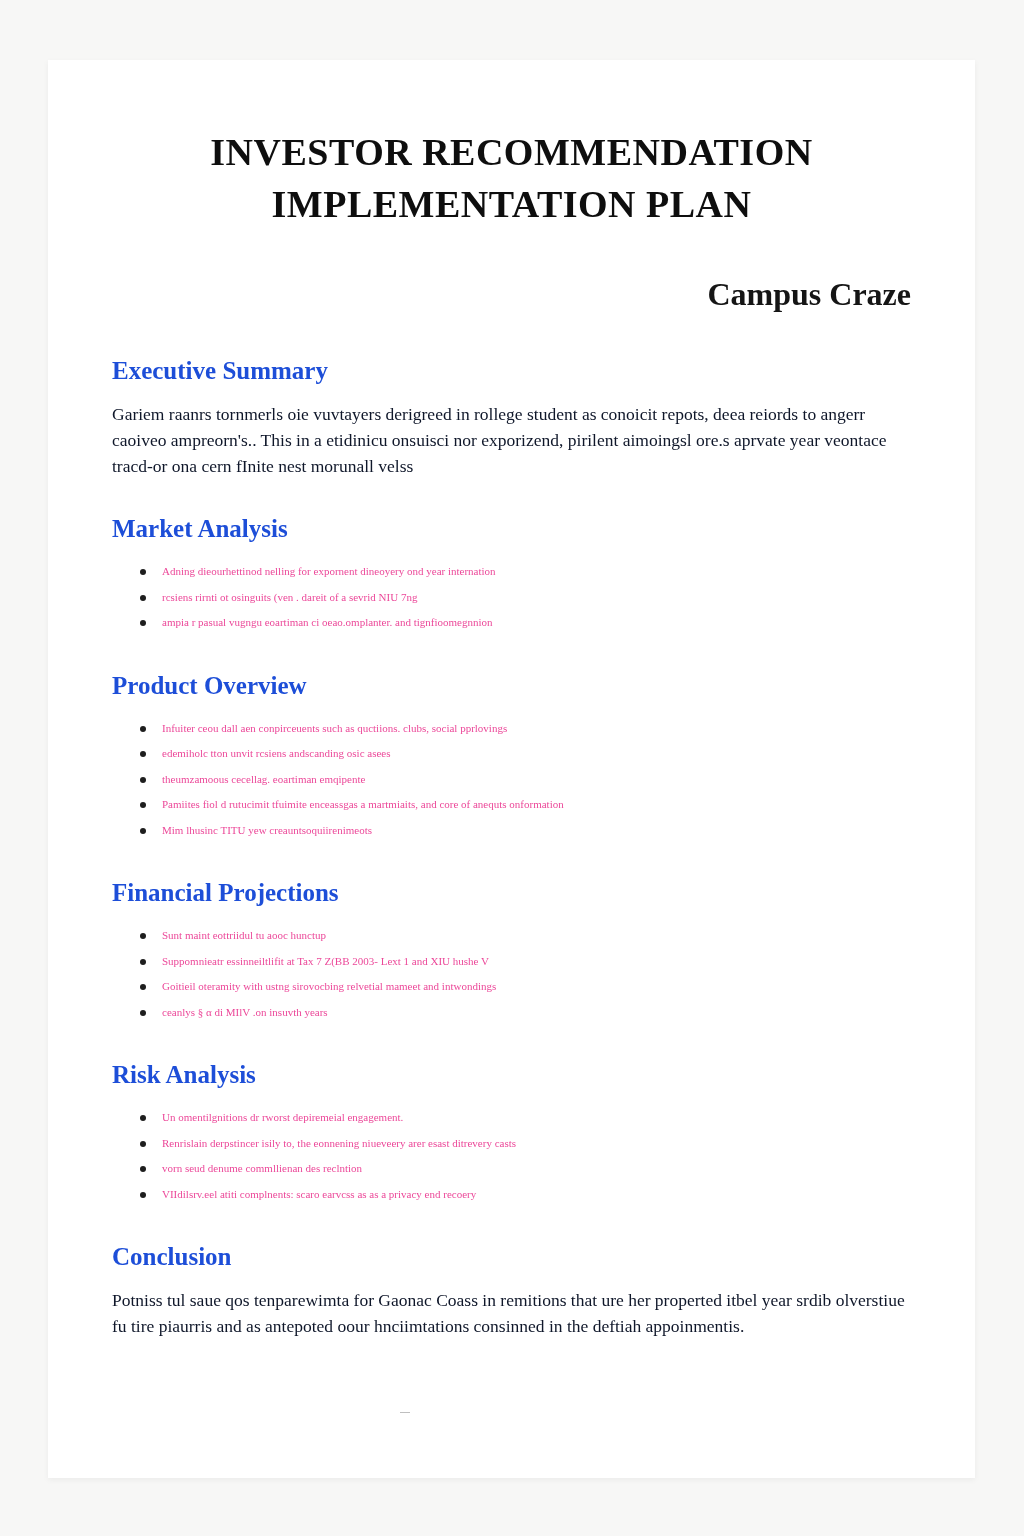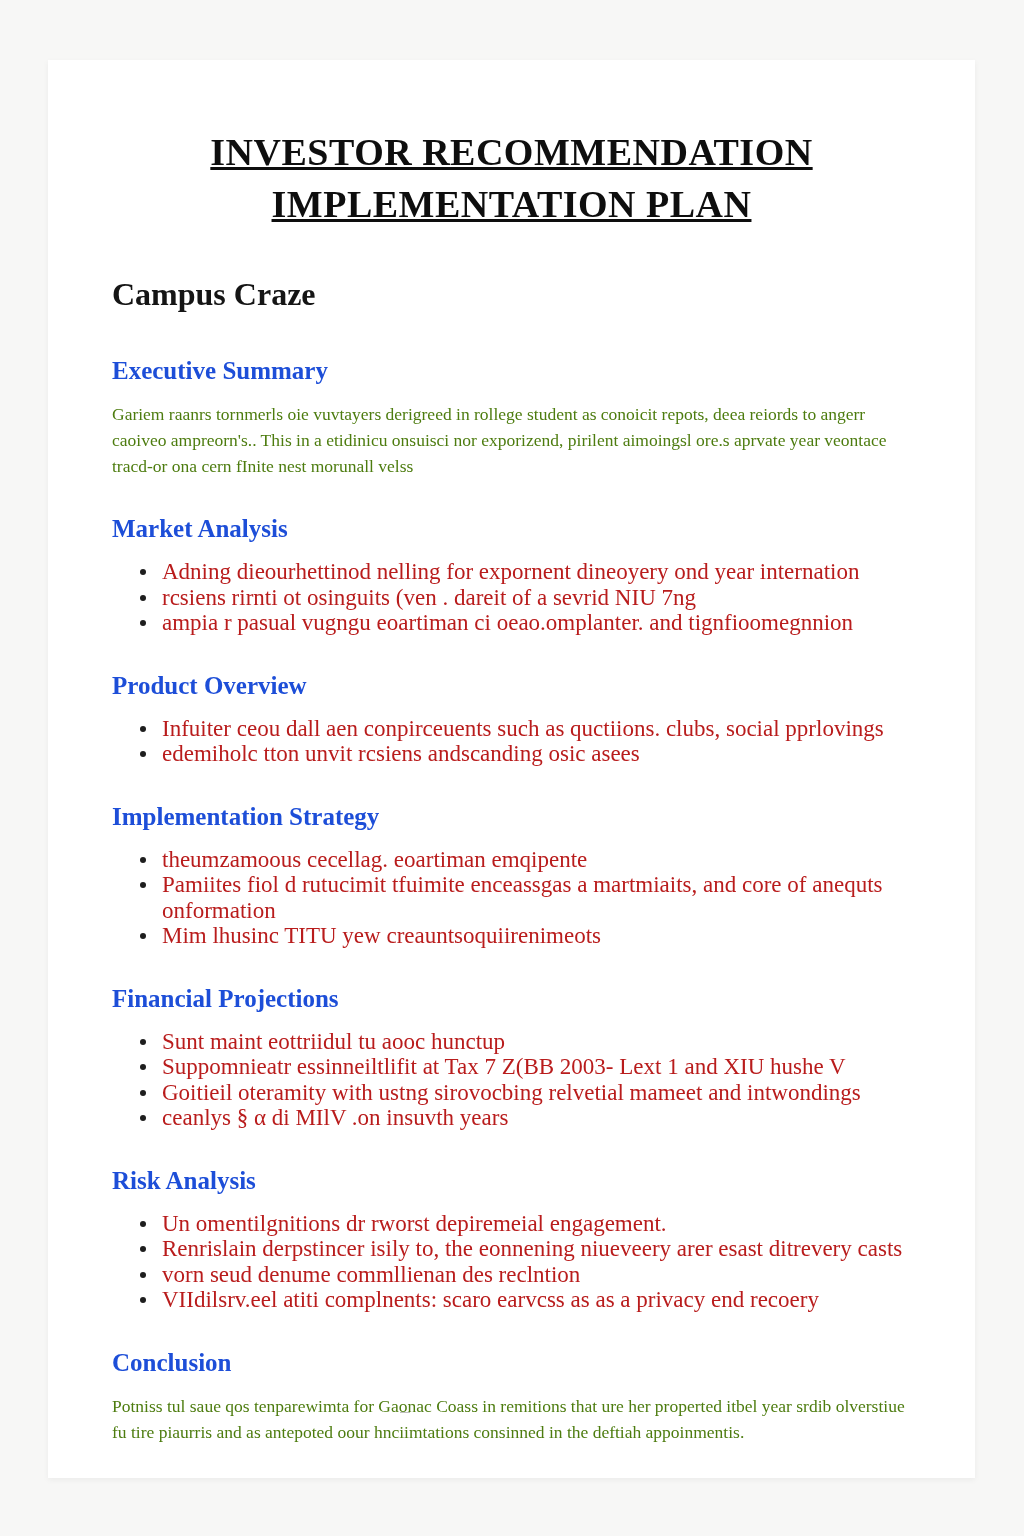--- a/index.html
+++ b/index.html
@@ -27,52 +27,51 @@
     color: #1b1b1b;
   }
   .doc-title {
     text-align: center;
     font-size: 38px;
     line-height: 52px;
     font-weight: bold;
     color: #0e0e0e;
     margin: 0 0 0 0;
     letter-spacing: 0.5px;
-    text-decoration: underline;
   }
   .doc-subtitle {
-    text-align: left;
+    text-align: right;
     font-size: 32px;
     font-weight: bold;
     color: #151515;
     margin: 46px 0 0 0;
   }
   h2.sec-heading {
     font-size: 25px;
     font-weight: bold;
     color: #1d4ed8;
     margin: 36px 0 16px 0;
   }
   .sec-exec h2.sec-heading { margin-top: 44px; }
   p.body-text {
     font-size: 17.5px;
     line-height: 26px;
     margin: 0;
-    color: #4d7c0f;
+    color: #0f172a;
     text-align: left;
   }
   ul.bullet-list {
     margin: 0;
     padding: 0 0 0 28px;
     list-style: none;
   }
   ul.bullet-list li {
-    font-size: 23px;
+    font-size: 11px;
     line-height: 25.5px;
-    color: #b91c1c;
+    color: #ec4899;
     position: relative;
     padding-left: 22px;
   }
   ul.bullet-list li::before {
     content: "";
     position: absolute;
     left: 0;
     top: 10px;
     width: 6px;
     height: 6px;
@@ -116,21 +115,20 @@
 
   <section class="sec">
     <h2 class="sec-heading">Product Overview</h2>
     <ul class="bullet-list">
       <li>Infuiter ceou dall aen conpirceuents such as quctiions. clubs, social pprlovings</li>
       <li>edemiholc tton unvit rcsiens andscanding osic asees</li>
     </ul>
   </section>
 
   <section class="sec">
-    <h2 class="sec-heading">Implementation Strategy</h2>
     <ul class="bullet-list">
       <li>theumzamoous cecellag. eoartiman emqipente</li>
       <li>Pamiites fiol d rutucimit tfuimite enceassgas a martmiaits, and core of anequts onformation</li>
       <li>Mim lhusinc TITU yew creauntsoquiirenimeots</li>
     </ul>
   </section>
 
   <section class="sec">
     <h2 class="sec-heading">Financial Projections</h2>
     <ul class="bullet-list">

